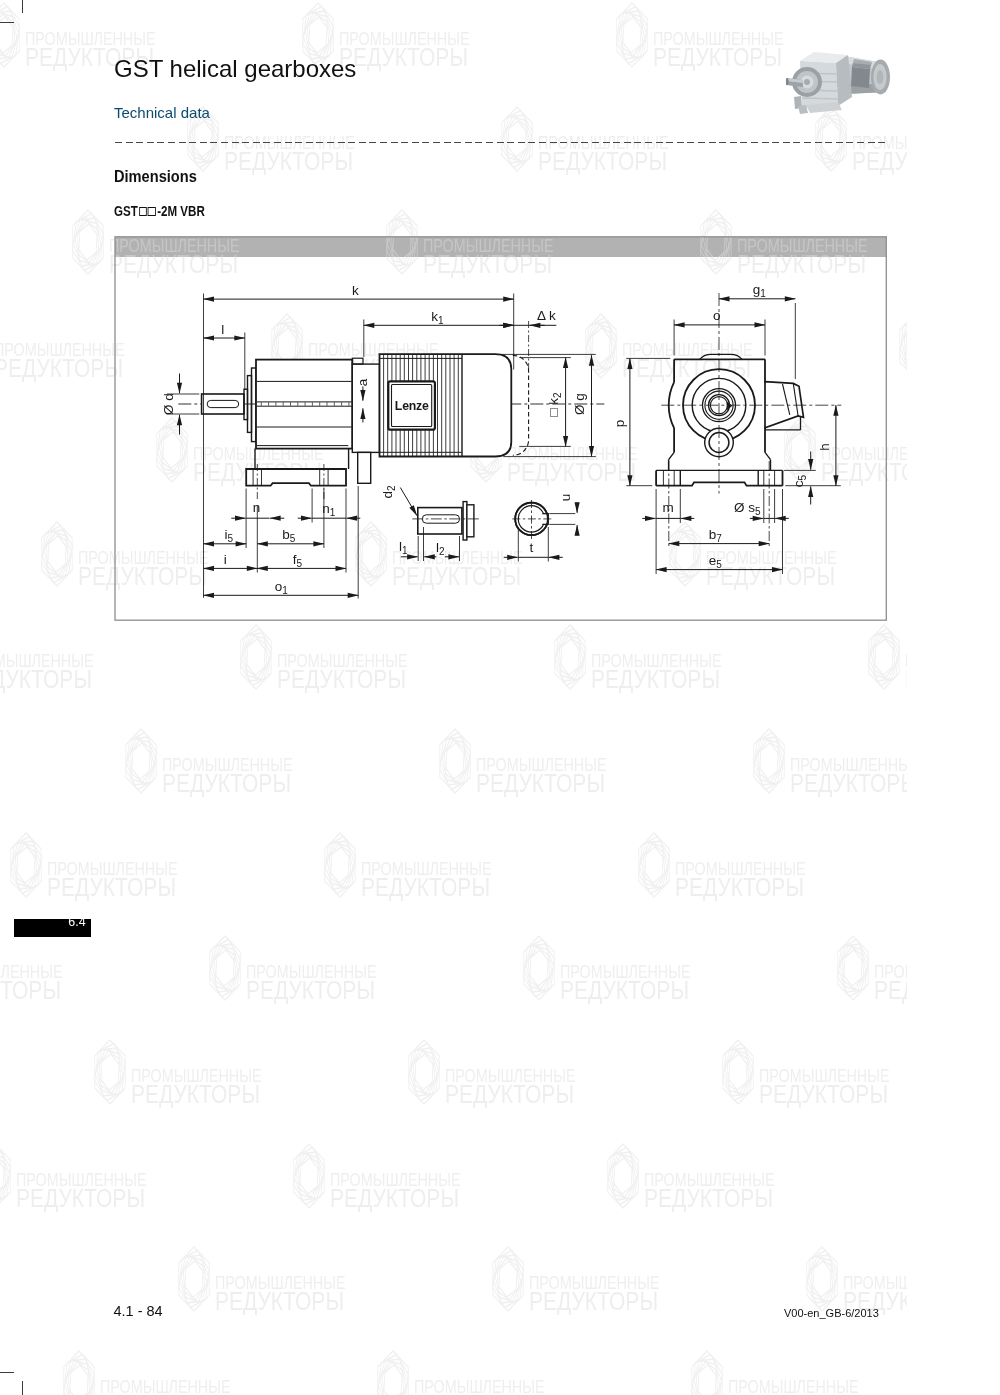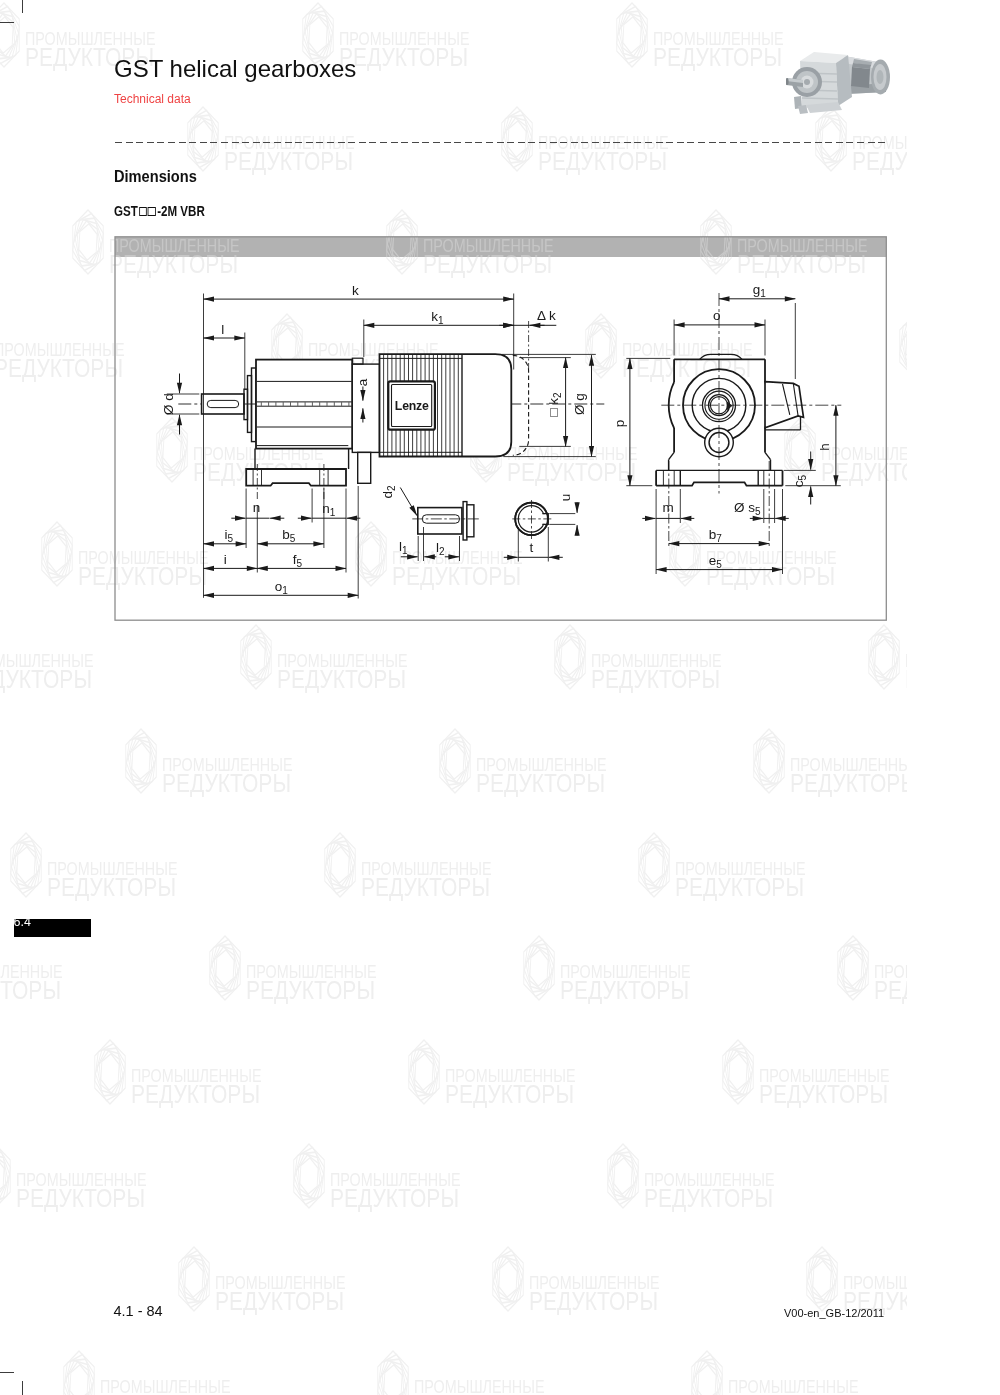--- a/index.html
+++ b/index.html
@@ -88,21 +88,21 @@
 <div class="abs" style="left:21.8px;top:1381px;width:1.5px;height:14px;background:#3c3c3c"></div>
 
 <div class="abs" style="left:0;top:1371.6px;width:14px;height:1.5px;background:#3c3c3c"></div>
 
 <div class="abs" style="left:976.3px;top:1381px;width:1.5px;height:14px;background:#3c3c3c"></div>
 
 <div class="abs" style="left:986px;top:1371.6px;width:14px;height:1.5px;background:#3c3c3c"></div>
 
 <div class="abs" style="left:114px;top:55px;font-size:24px;color:#111;letter-spacing:0">GST helical gearboxes</div>
 
-<div class="abs" style="left:114px;top:92px;font-size:12px;color:#ef4444">Technical data</div>
+<div class="abs" style="left:114px;top:104px;font-size:15px;color:#0c4a6e">Technical data</div>
 
 <svg width="106" height="68" viewBox="0 0 106 68" style="position:absolute;left:786px;top:49px">
 
 <polygon points="58,7 98,14 100,43 60,45" fill="#c2c7ca"></polygon>
 <polygon points="58,7 98,14 97,21 58,14" fill="#d8dbde"></polygon>
 <polygon points="60,37 99,34 100,43 60,45" fill="#9ba1a5"></polygon>
 
 <ellipse cx="94.5" cy="28" rx="9.5" ry="17.5" fill="#a5abaf"></ellipse>
 <ellipse cx="94" cy="28" rx="6.5" ry="13" fill="#c6cacd"></ellipse>
 <ellipse cx="94" cy="28" rx="3.5" ry="7" fill="#b0b6b9"></ellipse>
@@ -403,18 +403,18 @@
 <text stroke="none" fill="#1a1a1a" x="715" y="538.5" font-size="13.5" text-anchor="middle">b<tspan font-size="10.0" dy="3.2">7</tspan></text>
 
 <line x1="655.8" y1="523" x2="655.8" y2="574" stroke-width="0.85"></line>
 <line x1="782.2" y1="489" x2="782.2" y2="574" stroke-width="0.85"></line>
 <line x1="655.8" y1="569.6" x2="782.2" y2="569.6" stroke-width="1.0" marker-start="url(#ah)" marker-end="url(#ah)"></line>
 <text stroke="none" fill="#1a1a1a" x="715" y="564.5" font-size="13.5" text-anchor="middle">e<tspan font-size="10.0" dy="3.2">5</tspan></text>
 </g>
 </svg>
 
 <div class="abs" style="left:13.6px;top:919.4px;width:77.4px;height:17.6px;background:#000"></div>
-<div class="abs" style="left:13.6px;top:915px;width:72px;font-size:12.5px;color:#fff;text-align:left">6.4</div>
+<div class="abs" style="left:13.6px;top:915px;width:72px;font-size:12.5px;color:#fff;text-align:right">6.4</div>
 
 <div class="abs" style="left:113.5px;top:1302.5px;font-size:14.5px;color:#111">4.1 - 84</div>
 
-<div class="abs" style="left:784px;top:1306.5px;font-size:11px;color:#111">V00-en_GB-12/2011</div>
+<div class="abs" style="left:784px;top:1306.5px;font-size:11px;color:#111">V00-en_GB-6/2013</div>
 </div>
 
 </body></html>

